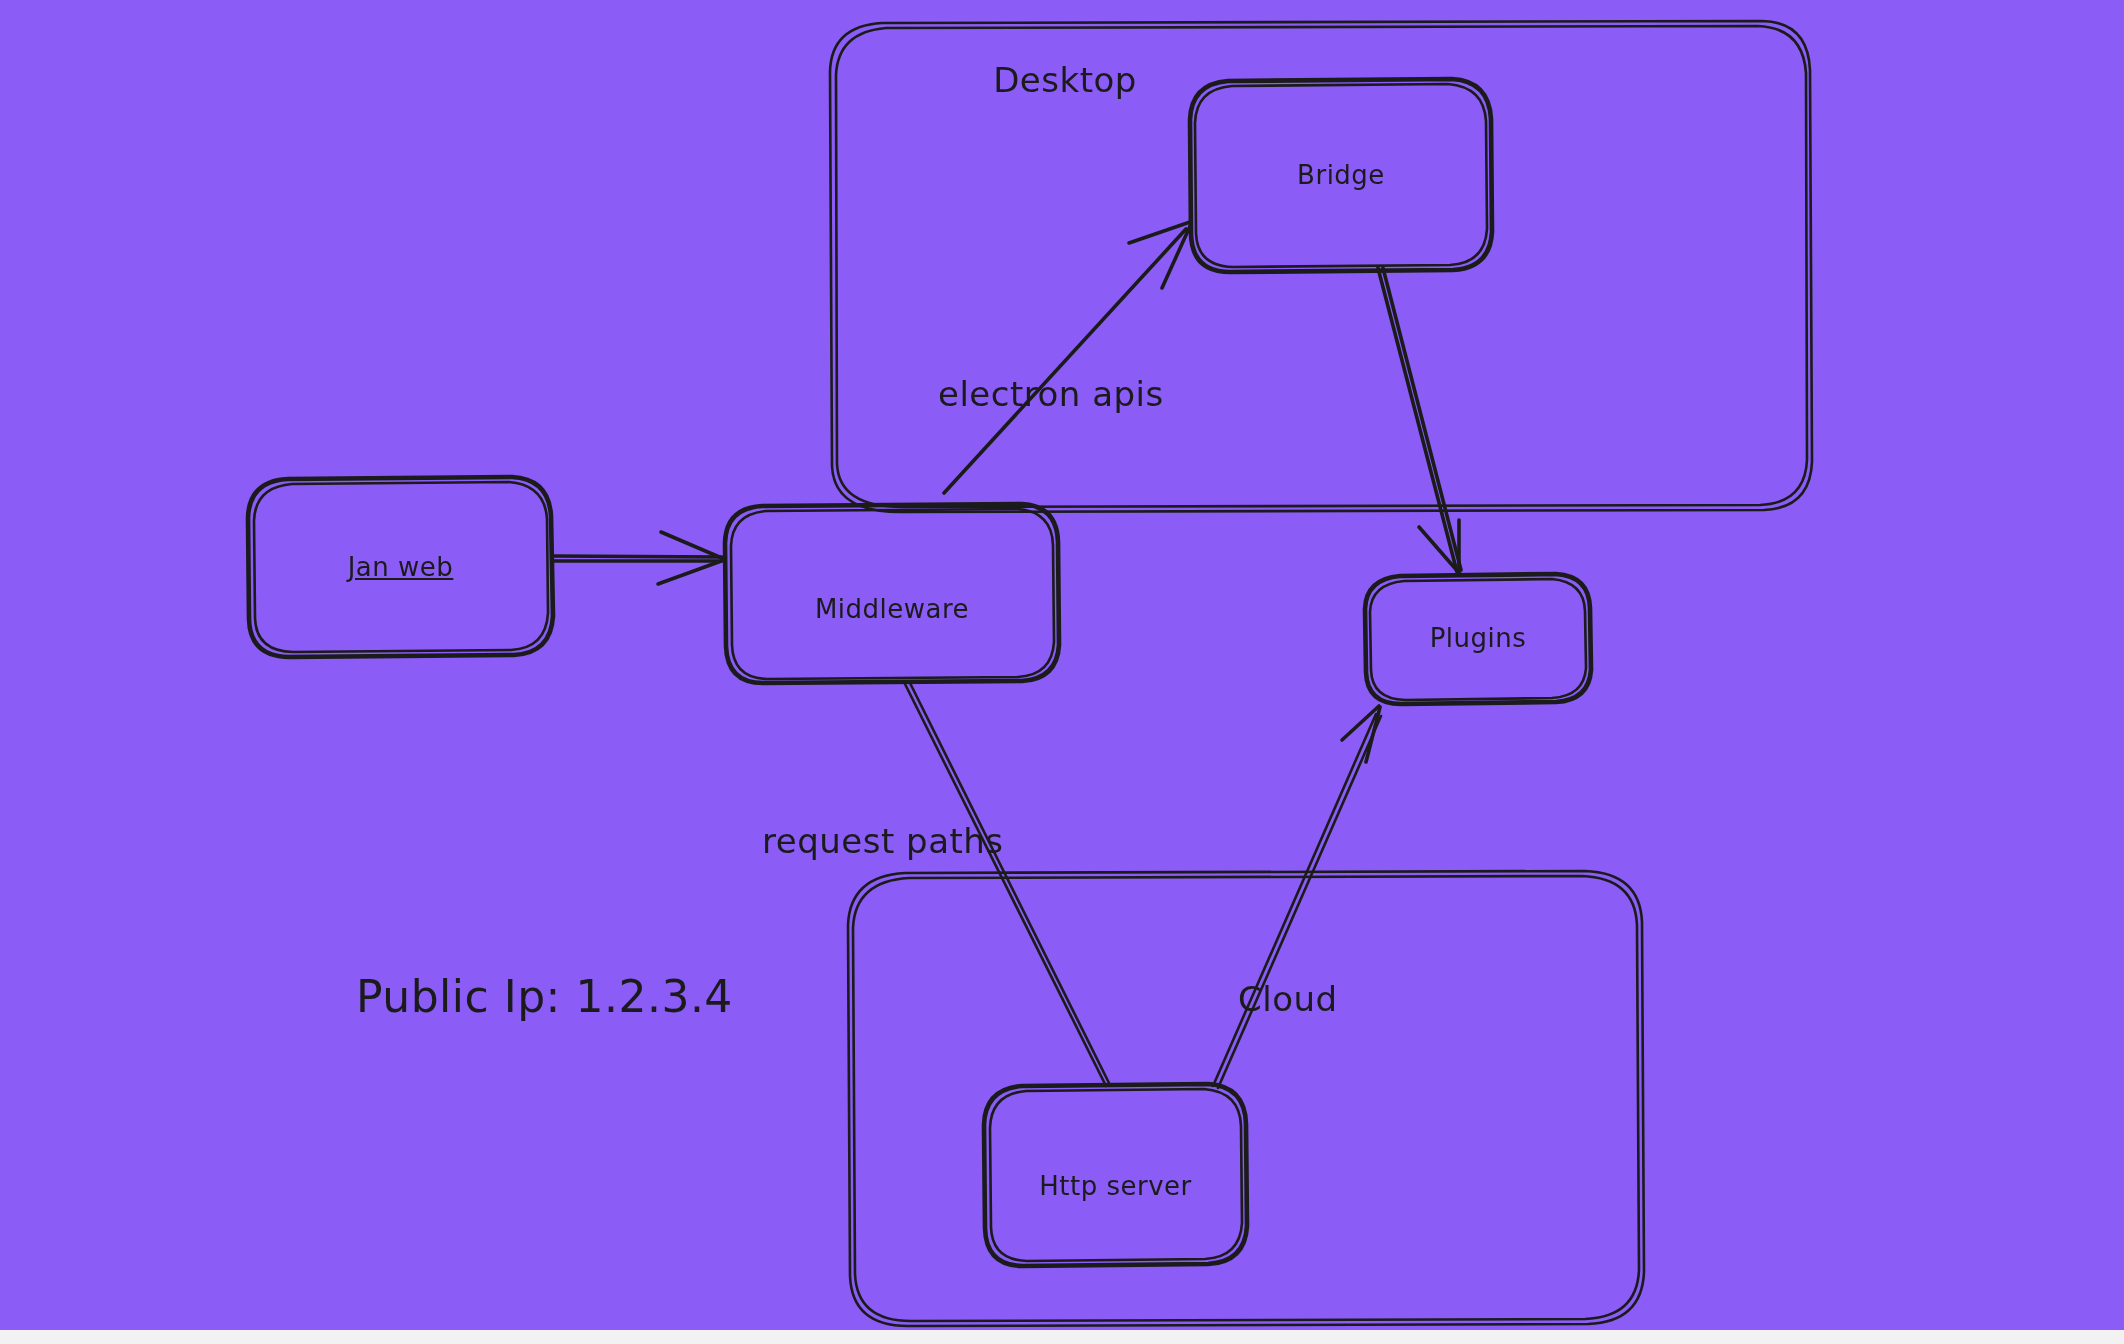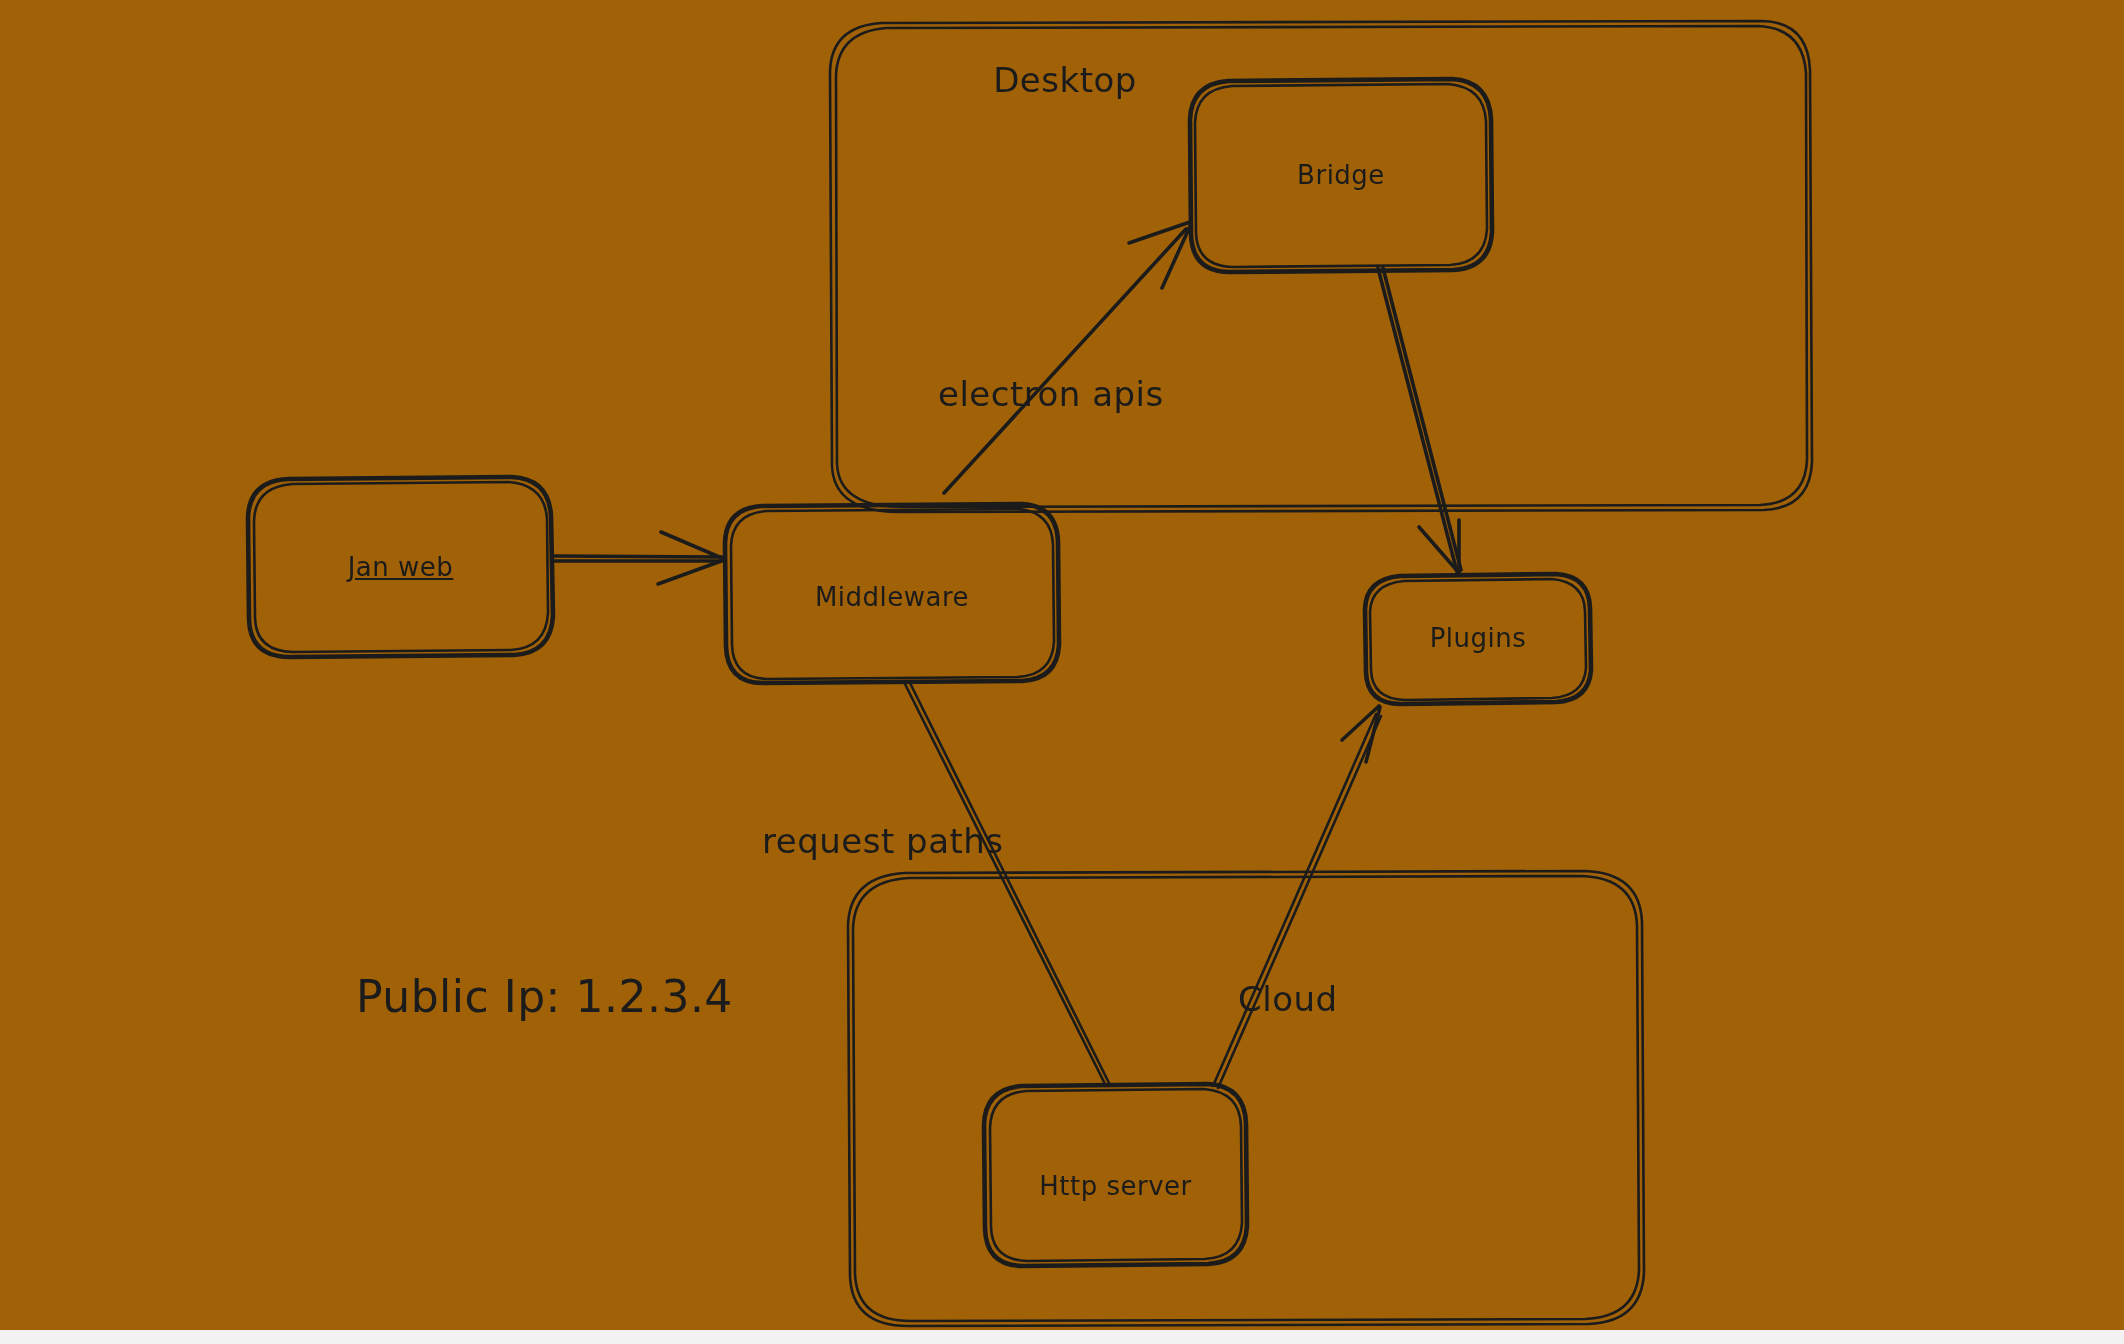--- a/index.html
+++ b/index.html
@@ -7,21 +7,21 @@
     padding: 0;
     background: #ffffff;
   }
   body {
     font-family: "DejaVu Sans", sans-serif;
   }
   #canvas {
     position: relative;
     width: 2124px;
     height: 1344px;
-    background: #a16207;
+    background: #8b5cf6;
     overflow: hidden;
   }
   #sketch {
     position: absolute;
     left: 0;
     top: 0;
     width: 2124px;
     height: 1344px;
   }
   .hand-text {
@@ -275,21 +275,21 @@
 
   </svg>
 
   <div class="hand-text group-label" style="left:975px; top:58px; width:180px; text-align:center;">Desktop</div>
 
   <div class="node-box" style="left:248px; top:478px; width:305px; height:179px;">
     <span class="hand-text node-label" style="position:relative; top:0;text-decoration:underline;">Jan web</span>
   </div>
 
   <div class="node-box" style="left:725px; top:504px; width:334px; height:179px;">
-    <span class="hand-text node-label" style="position:relative; top:0;margin-top:8px;">Middleware</span>
+    <span class="hand-text node-label" style="position:relative; top:12px;margin-top:8px;">Middleware</span>
   </div>
 
   <div class="node-box" style="left:1190px; top:79px; width:302px; height:193px;">
     <span class="hand-text node-label" style="position:relative; top:0;">Bridge</span>
   </div>
 
   <div class="node-box" style="left:1365px; top:574px; width:226px; height:130px;">
     <span class="hand-text node-label" style="position:relative; top:0;">Plugins</span>
   </div>
 

